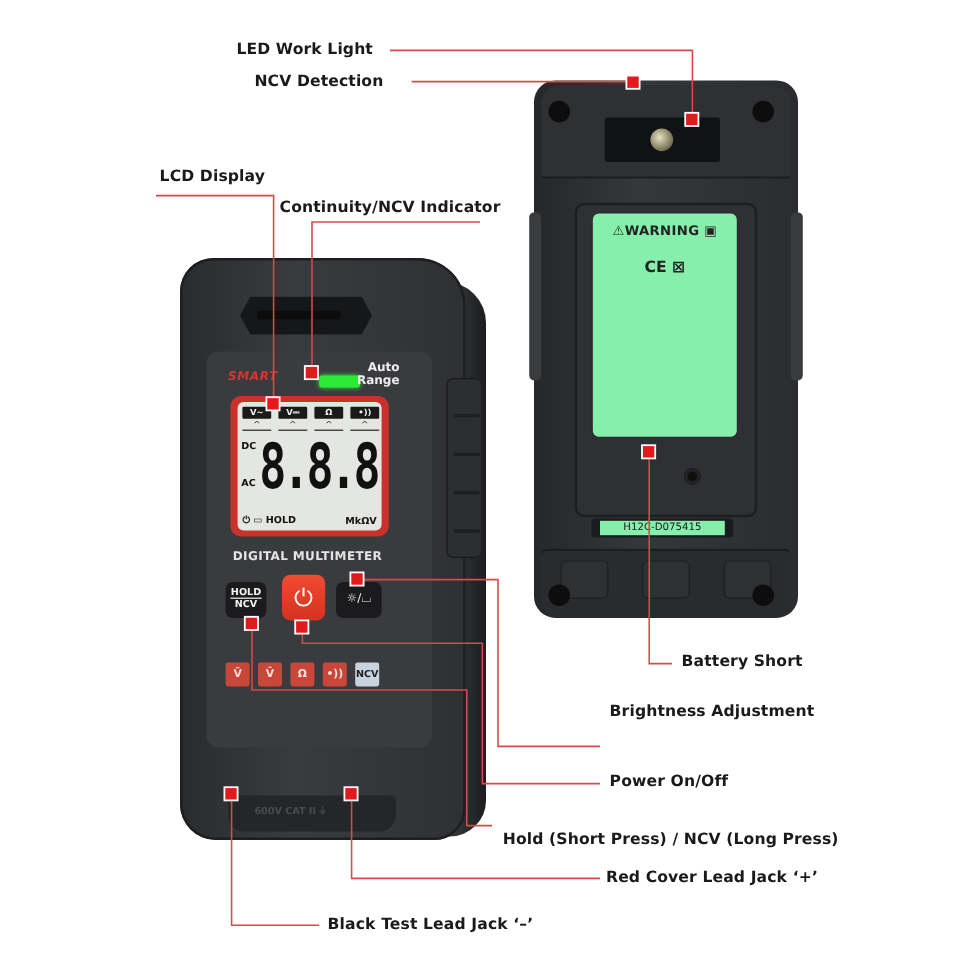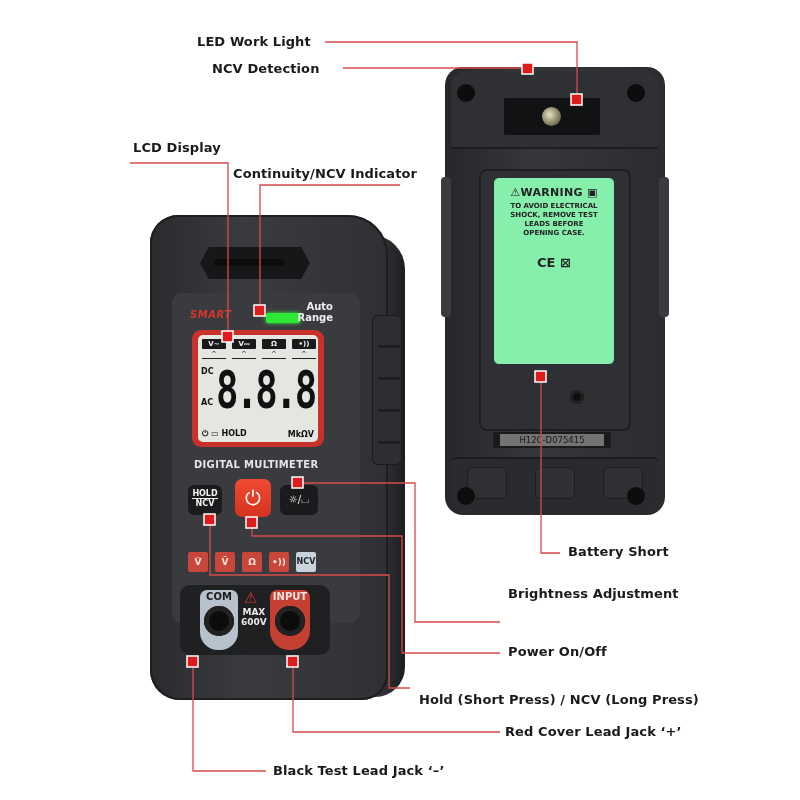--- a/index.html
+++ b/index.html
@@ -60,21 +60,21 @@
   .led-window .lens { position:absolute; left:38px; top:9px; width:19px; height:19px; border-radius:50%; background:radial-gradient(circle at 40% 40%,#e6e2c4,#8a8566 55%,#3b3a35); }
   .side-grip { position:absolute; width:10px; height:140px; background:#3a3b3e; border-radius:4px; }
   .cover { position:absolute; left:34px; top:102px; width:148px; height:258px; background:#2f3033; border:2px solid #1d1e20; border-radius:8px; }
   .cover-inner { position:absolute; left:12px; top:6px; width:120px; height:186px; background:#86efac; border-radius:6px; border:1px solid #2a2b2d; color:#24252a; font-weight:bold; text-align:center; }
   .warn-title { font-size:11px; margin-top:8px; letter-spacing:0.3px; color:#222; }
   .warn-body { font-size:7px; line-height:9px; margin-top:3px; color:#222; }
   .spec { font-size:7.5px; line-height:10px; margin-top:6px; color:#222; }
   .marks { font-size:13px; margin-top:17px; color:#222; }
   .screw { position:absolute; left:89px; top:219px; width:14px; height:14px; background:#0f0f10; border-radius:50%; box-shadow: inset 0 0 0 3px #222; }
   .serial { position:absolute; left:48px; top:365px; width:118px; height:16px; background:#1a1b1d; border-radius:3px; }
-  .serial .tag { position:absolute; left:7px; top:2px; width:104px; height:12px; background:#737373; color:#1a1a1a; font-size:8.5px; text-align:center; line-height:12px; }
+  .serial .tag { position:absolute; left:7px; top:2px; width:104px; height:12px; background:#86efac; color:#1a1a1a; font-size:8.5px; text-align:center; line-height:12px; }
   .back-foot { position:absolute; left:6px; top:390px; width:208px; height:56px; background:#2a2b2e; border-radius:6px 6px 16px 16px; border-top:2px solid #1b1c1e; }
   .foot-pad { position:absolute; top:8px; width:38px; height:30px; border:1px solid #1d1e20; border-radius:5px; background:#2f3033; }
 </style>
 </head>
 <body>
 
 <div class="front">
   <div class="front-right-edge"></div>
   <div class="front-shell"></div>
   <div class="grip">
@@ -127,56 +127,38 @@
   <div class="btn-bright">
     <span>☼/⌴</span>
   </div>
   <div class="mode-row">
     <div class="mode-key">Ṽ</div>
     <div class="mode-key">V̄</div>
     <div class="mode-key">Ω</div>
     <div class="mode-key">•))</div>
     <div class="mode-key ncv">NCV</div>
   </div>
-  <div class="jack-panel">
-    <div class="com-box">
-      <div class="t">COM</div>
-      <div class="jack"></div>
-    </div>
-    <div class="warn-tri">⚠</div>
-    <div class="max">
-      <div>MAX</div>
-      <div>600V</div>
-    </div>
-    <div class="input-box">
-      <div class="t">INPUT</div>
-      <div class="jack"></div>
-    </div>
+  <div class="foot">
+    <div class="t">600V CAT II ⏚</div>
   </div>
 </div>
 
 <div class="back">
   <div class="back-shell"></div>
   <div class="side-grip" style="left:-4px;top:110px"></div>
   <div class="side-grip" style="left:214px;top:110px"></div>
   <div class="back-top"></div>
   <div class="hole" style="left:12px;top:17px"></div>
   <div class="hole" style="left:182px;top:17px"></div>
   <div class="led-window">
     <div class="lens"></div>
   </div>
   <div class="cover">
     <div class="cover-inner">
       <div class="warn-title">⚠WARNING ▣</div>
-      <div class="warn-body">
-        <div>TO AVOID ELECTRICAL</div>
-        <div>SHOCK, REMOVE TEST</div>
-        <div>LEADS BEFORE</div>
-        <div>OPENING CASE.</div>
-      </div>
       <div class="marks">CE ⊠</div>
     </div>
     <div class="screw"></div>
   </div>
   <div class="serial">
     <div class="tag">H12C-D075415</div>
   </div>
   <div class="back-foot">
     <div class="foot-pad" style="left:16px"></div>
     <div class="foot-pad" style="left:84px"></div>

